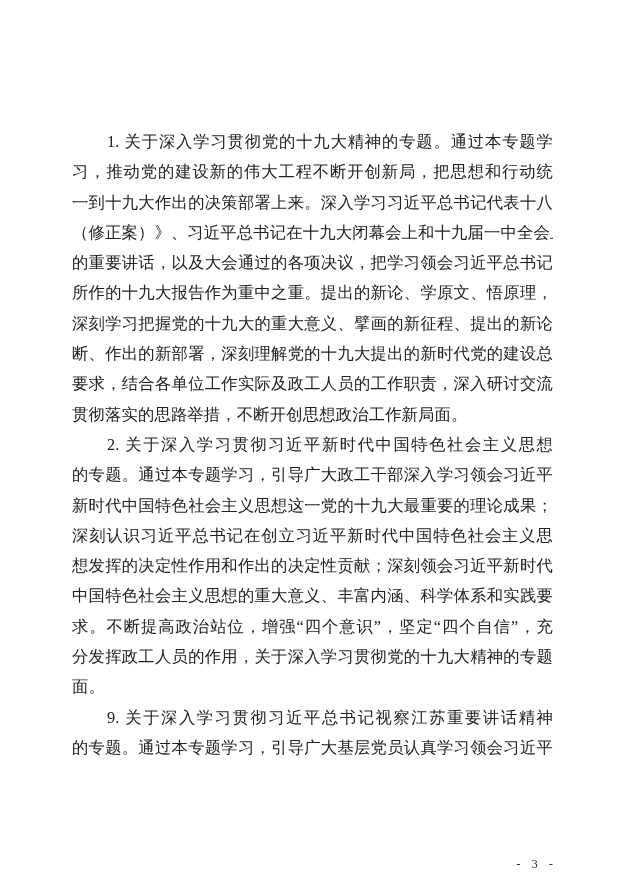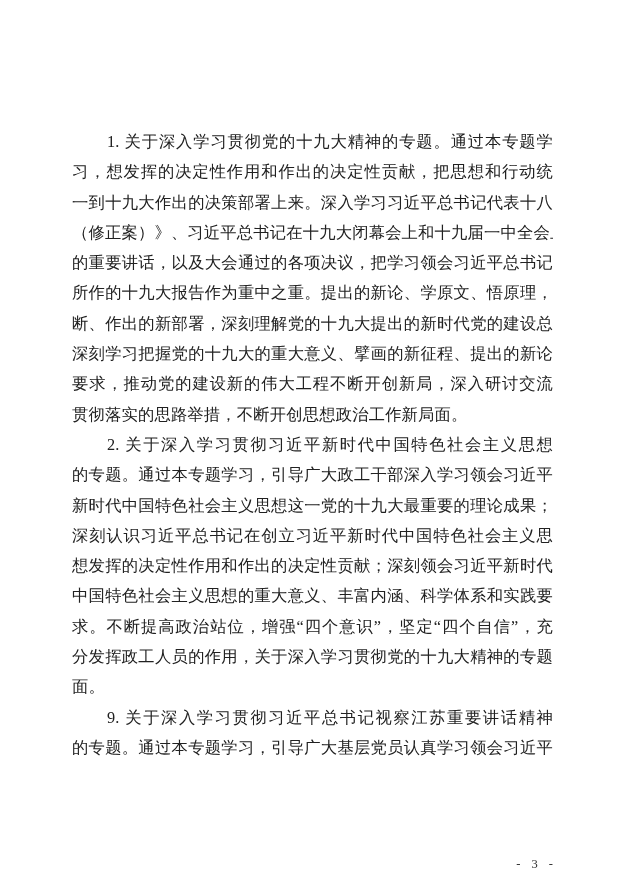--- a/index.html
+++ b/index.html
@@ -54,28 +54,28 @@
     font-family: "Liberation Serif", "DejaVu Serif", serif;
   }
 </style>
 </head>
 <body>
 
 <div class="sheet">
   <section class="body-text">
 
     <div class="line first">1. 关于深入学习贯彻党的十九大精神的专题。通过本专题学</div>
-    <div class="line">习，想发挥的决定性作用和作出的决定性贡献，把思想和行动统</div>
+    <div class="line">习，推动党的建设新的伟大工程不断开创新局，把思想和行动统</div>
     <div class="line">一到十九大作出的决策部署上来。深入学习习近平总书记代表十八</div>
     <div class="line">（修正案）》、习近平总书记在十九大闭幕会上和十九届一中全会上</div>
     <div class="line">的重要讲话，以及大会通过的各项决议，把学习领会习近平总书记</div>
     <div class="line">所作的十九大报告作为重中之重。提出的新论、学原文、悟原理，</div>
+    <div class="line">深刻学习把握党的十九大的重大意义、擘画的新征程、提出的新论</div>
     <div class="line">断、作出的新部署，深刻理解党的十九大提出的新时代党的建设总</div>
-    <div class="line">深刻学习把握党的十九大的重大意义、擘画的新征程、提出的新论</div>
-    <div class="line">要求，推动党的建设新的伟大工程不断开创新局，深入研讨交流</div>
+    <div class="line">要求，结合各单位工作实际及政工人员的工作职责，深入研讨交流</div>
     <div class="line last">贯彻落实的思路举措，不断开创思想政治工作新局面。</div>
 
     <div class="line first">2. 关于深入学习贯彻习近平新时代中国特色社会主义思想</div>
     <div class="line">的专题。通过本专题学习，引导广大政工干部深入学习领会习近平</div>
     <div class="line">新时代中国特色社会主义思想这一党的十九大最重要的理论成果；</div>
     <div class="line">深刻认识习近平总书记在创立习近平新时代中国特色社会主义思</div>
     <div class="line">想发挥的决定性作用和作出的决定性贡献；深刻领会习近平新时代</div>
     <div class="line">中国特色社会主义思想的重大意义、丰富内涵、科学体系和实践要</div>
     <div class="line">求。不断提高政治站位，增强“四个意识”，坚定“四个自信”，充</div>
     <div class="line">分发挥政工人员的作用，关于深入学习贯彻党的十九大精神的专题</div>

